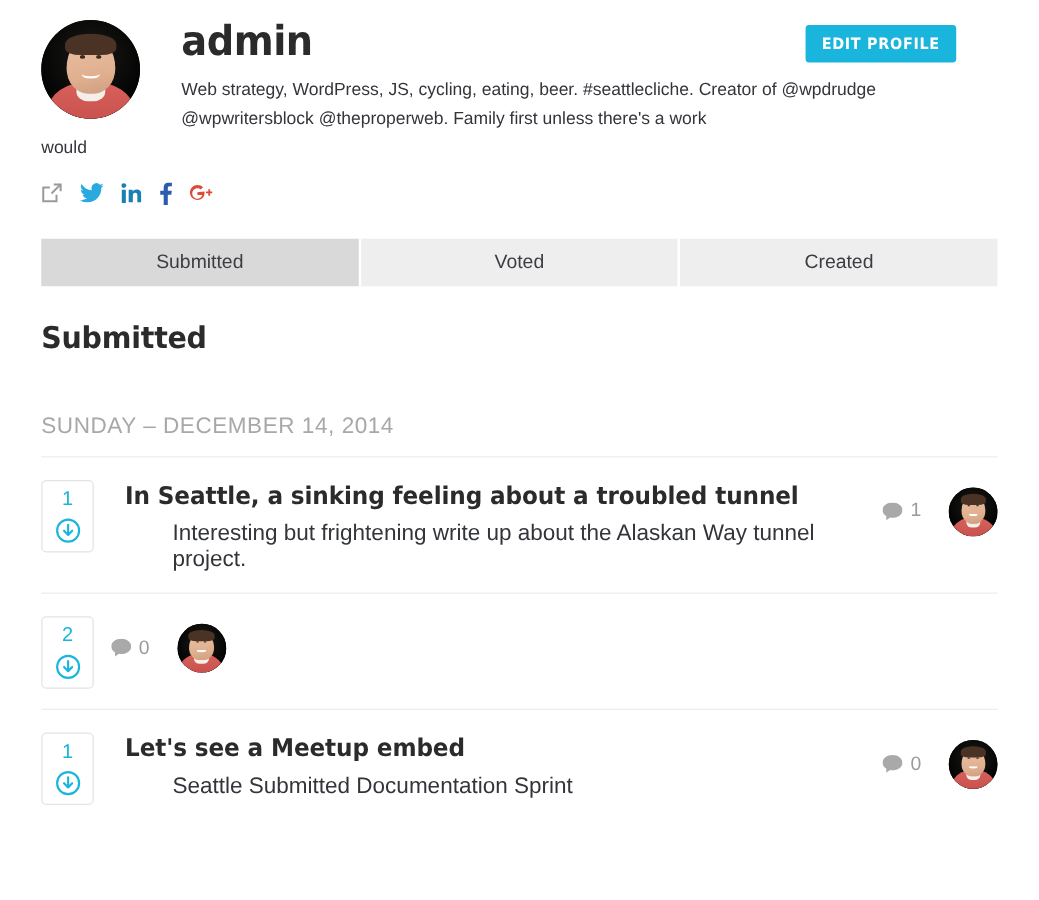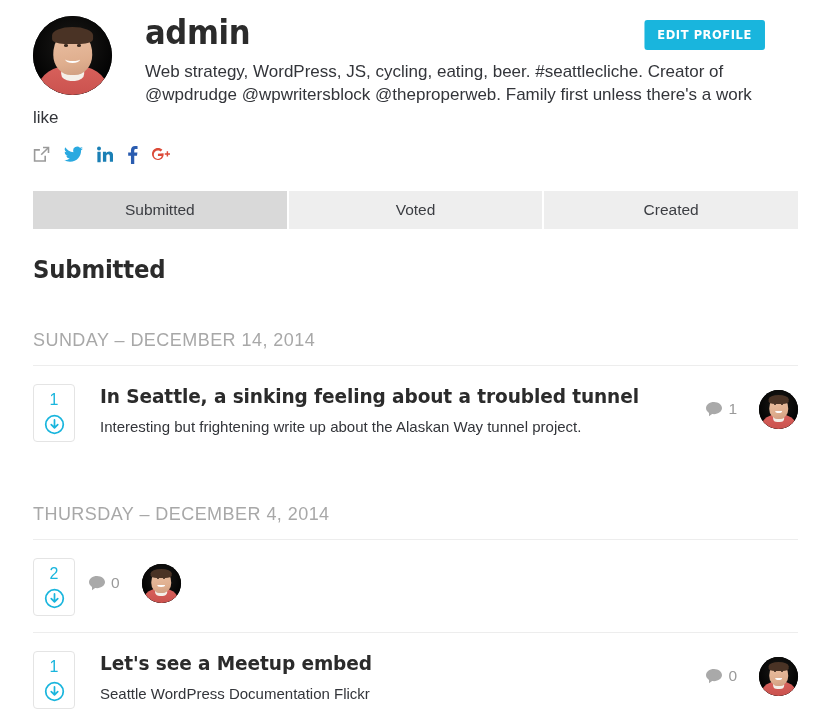--- a/index.html
+++ b/index.html
@@ -57,21 +57,21 @@
 
   .name {
     margin-left: 112px;
     font-size: 33px; line-height: 1.05; font-weight: bold;
     color: #2b2b2b; letter-spacing: -0.4px;
     font-family: "DejaVu Sans", sans-serif;
     transform: scaleX(0.93); transform-origin: left center;
   }
   .bio {
     margin-left: 112px; margin-top: 9px;
-    font-size: 17px; line-height: 23px; color: #33353a;
+    font-size: 14px; line-height: 23px; color: #33353a;
   }
   .bio .wrapline { display: block; margin-left: -112px; }
 
   .social { margin-top: 14px; display: flex; align-items: center; gap: 14px; height: 24px; }
   .social .sicon { display: inline-flex; align-items: center; justify-content: center; cursor: pointer; }
   .ic-extlink { width: 17px; height: 17px; }
   .ic-tw { width: 19px; height: 17px; }
   .ic-li { width: 16px; height: 17px; }
   .ic-fb { width: 11px; height: 18px; }
   .ic-gp { width: 18px; height: 18px; }
@@ -127,22 +127,22 @@
 
   .post-body { margin-left: 25px; flex: 1 1 auto; padding-top: 1px; }
   .post-title {
     font-size: 19.5px; font-weight: bold; color: #2b2b2b;
     line-height: 1.2; letter-spacing: -0.1px;
     font-family: "DejaVu Sans", sans-serif;
     transform: scaleX(0.95); transform-origin: left center;
     cursor: pointer;
   }
   .post-desc {
-    margin-top: 8px; font-size: 15px; line-height: 21px;
-    color: #33353a; max-width: 530px;
+    margin-top: 8px; font-size: 18px; line-height: 21px;
+    color: #33353a; max-width: 530px; margin-left: 38px;
   }
 
   .post-meta {
     flex: 0 0 auto; display: flex; align-items: center;
     gap: 22px; padding-top: 6px; margin-left: 14px;
   }
   .comments { display: flex; align-items: center; gap: 6px; cursor: pointer; }
   .ic-comment { width: 16px; height: 15px; }
   .comment-count { font-size: 15.5px; color: #9a9a9a; }
   .avatar-sm {
@@ -169,21 +169,21 @@
         <div class="av-eye r"></div>
         <div class="av-smile"></div>
       </div>
     </div>
 
     <div class="name">admin</div>
 
     <div class="bio">
       <span>Web strategy, WordPress, JS, cycling, eating, beer. #seattlecliche. Creator of</span>
       <span>@wpdrudge @wpwritersblock @theproperweb. Family first unless there's a work</span>
-      <span class="wrapline">like</span>
+      <span class="wrapline">would</span>
     </div>
 
     <div class="social">
       <span class="sicon">
         <svg class="ic-extlink" viewBox="0 0 17 17" fill="none" stroke="#9a9a9a" stroke-width="1.6">
           <path d="M10 1.5h5.5V7"></path>
             <path d="M15.5 1.5L8.2 8.8"></path>
           <path d="M12.2 9.8v5.2H1.6V3.9h5.3"></path>
         </svg>
       </span>
@@ -256,21 +256,20 @@
             <div class="av-eye l"></div>
               <div class="av-eye r"></div>
               <div class="av-smile"></div>
           </div>
         </div>
       </div>
     </div>
   </div>
 
   <div>
-    <div class="date-head">THURSDAY – DECEMBER 4, 2014</div>
 
     <div class="post">
       <div class="vote-box">
         <div class="vote-count">2</div>
         <svg class="vote-arrow" viewBox="0 0 22 22">
           <circle cx="11" cy="11" r="9.2" fill="none" stroke="#19b5dd" stroke-width="1.8"></circle>
           <path d="M11 6.2v8.1M7.6 11.1L11 14.6l3.4-3.5" fill="none" stroke="#19b5dd" stroke-width="1.8" stroke-linecap="round" stroke-linejoin="round"></path>
         </svg>
       </div>
       <div class="post-meta">
@@ -299,21 +298,21 @@
     <div class="post">
       <div class="vote-box">
         <div class="vote-count">1</div>
         <svg class="vote-arrow" viewBox="0 0 22 22">
           <circle cx="11" cy="11" r="9.2" fill="none" stroke="#19b5dd" stroke-width="1.8"></circle>
           <path d="M11 6.2v8.1M7.6 11.1L11 14.6l3.4-3.5" fill="none" stroke="#19b5dd" stroke-width="1.8" stroke-linecap="round" stroke-linejoin="round"></path>
         </svg>
       </div>
       <div class="post-body">
         <div class="post-title">Let's see a Meetup embed</div>
-        <div class="post-desc">Seattle WordPress Documentation Flickr</div>
+        <div class="post-desc">Seattle Submitted Documentation Sprint</div>
       </div>
       <div class="post-meta">
         <div class="comments">
           <svg class="ic-comment" viewBox="0 0 16 15" fill="#a9a9a9">
             <path d="M8 0C3.58 0 0 2.74 0 6.12c0 1.93 1.17 3.65 3 4.77v3.36l3.1-2.2c.6.1 1.24.16 1.9.16 4.42 0 8-2.74 8-6.09S12.42 0 8 0z"></path>
           </svg>
           <span class="comment-count">0</span>
         </div>
         <div class="avatar-sm">
           <div class="avatar-art">

